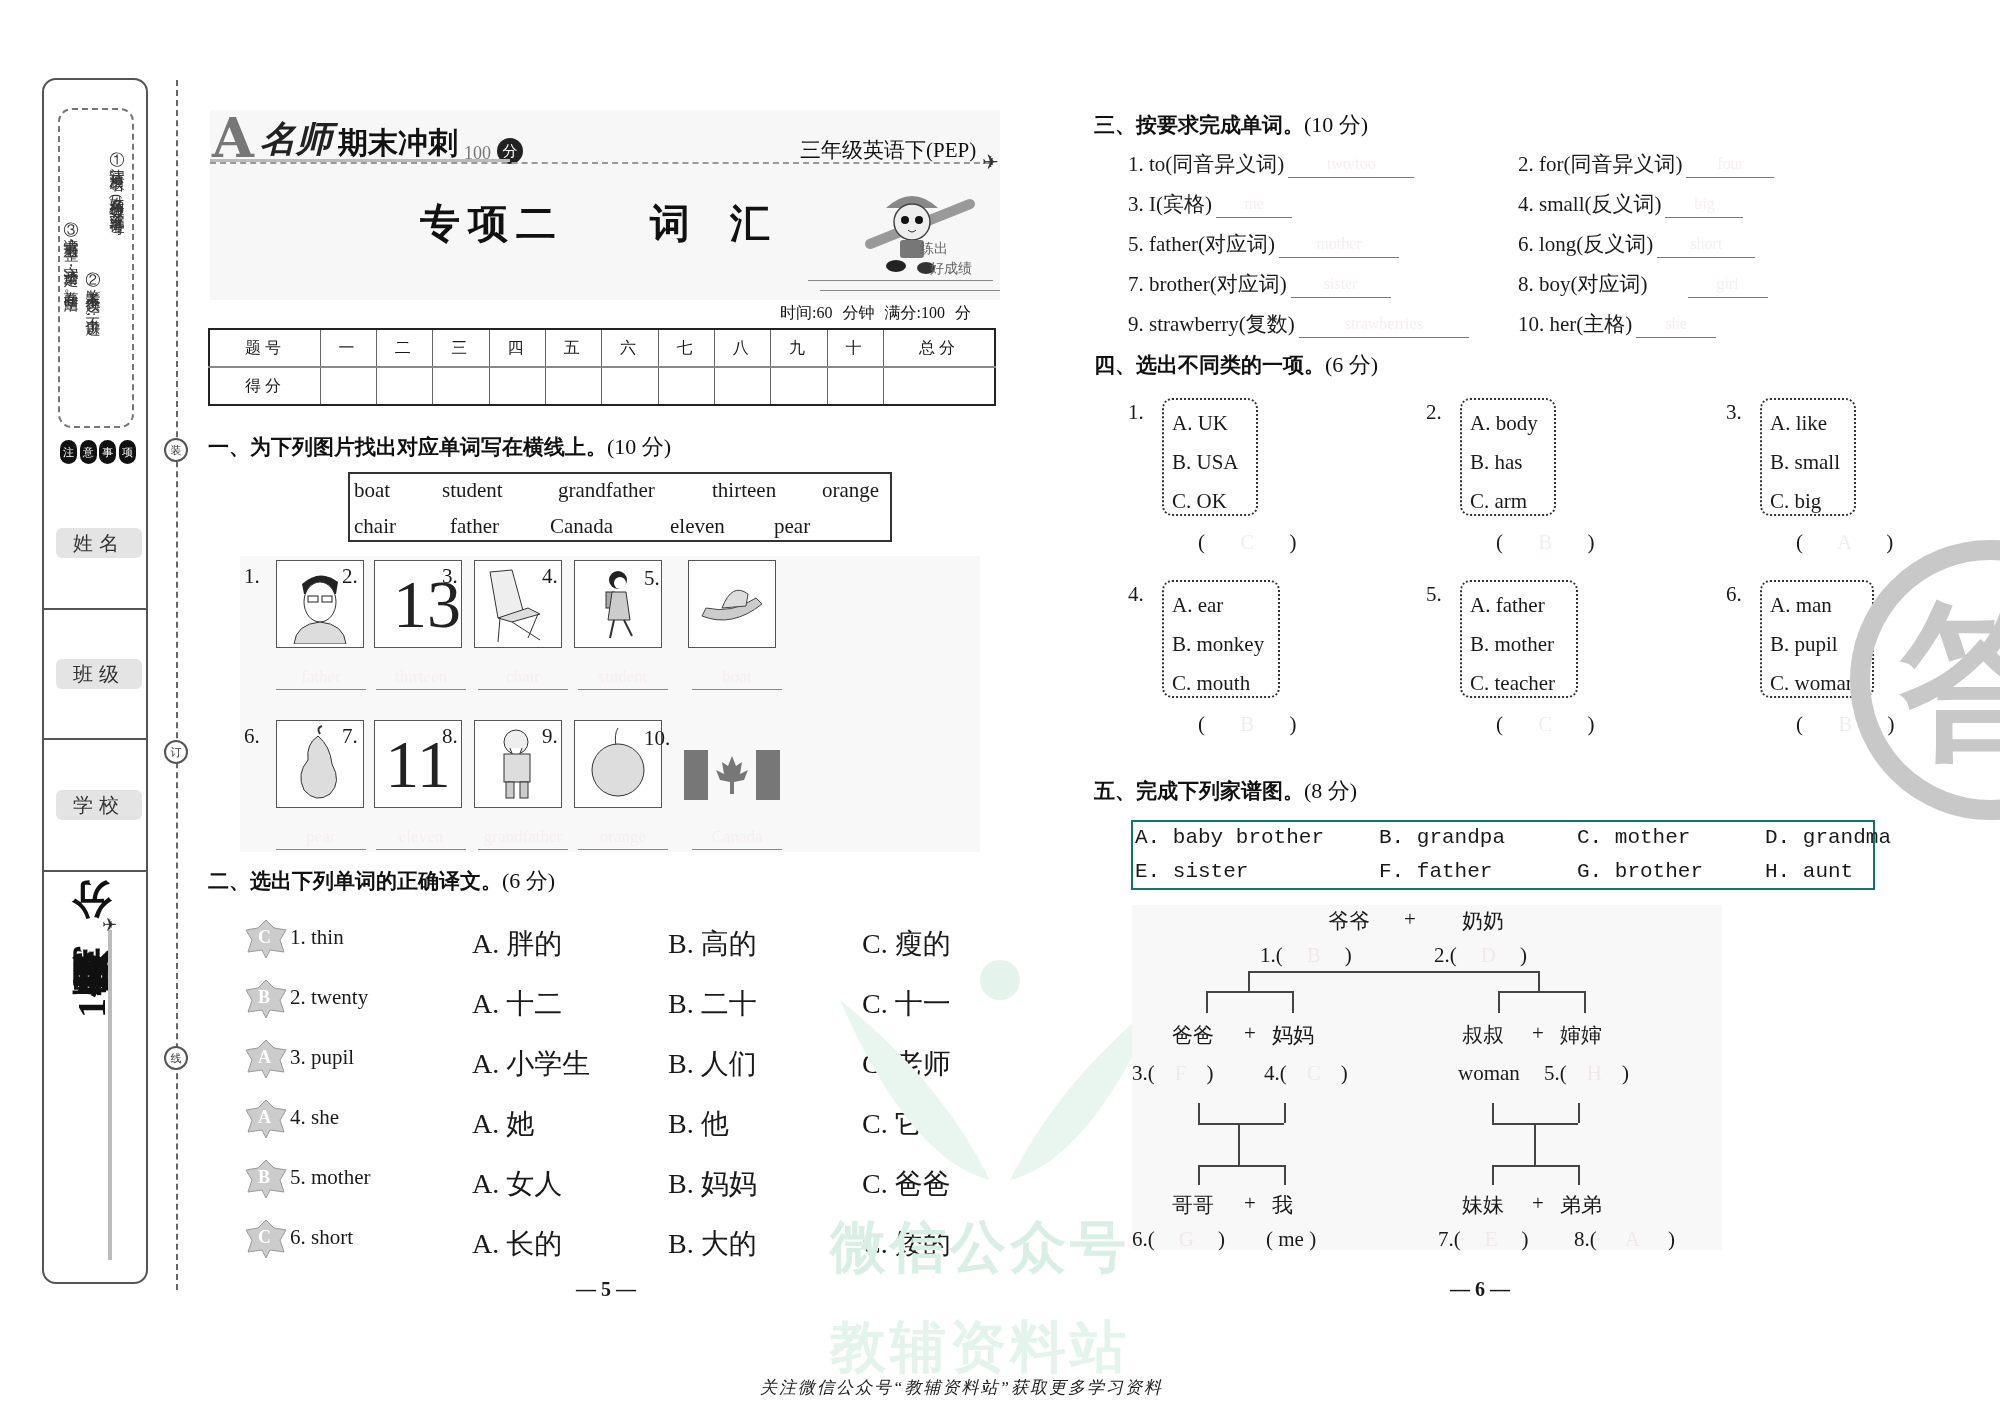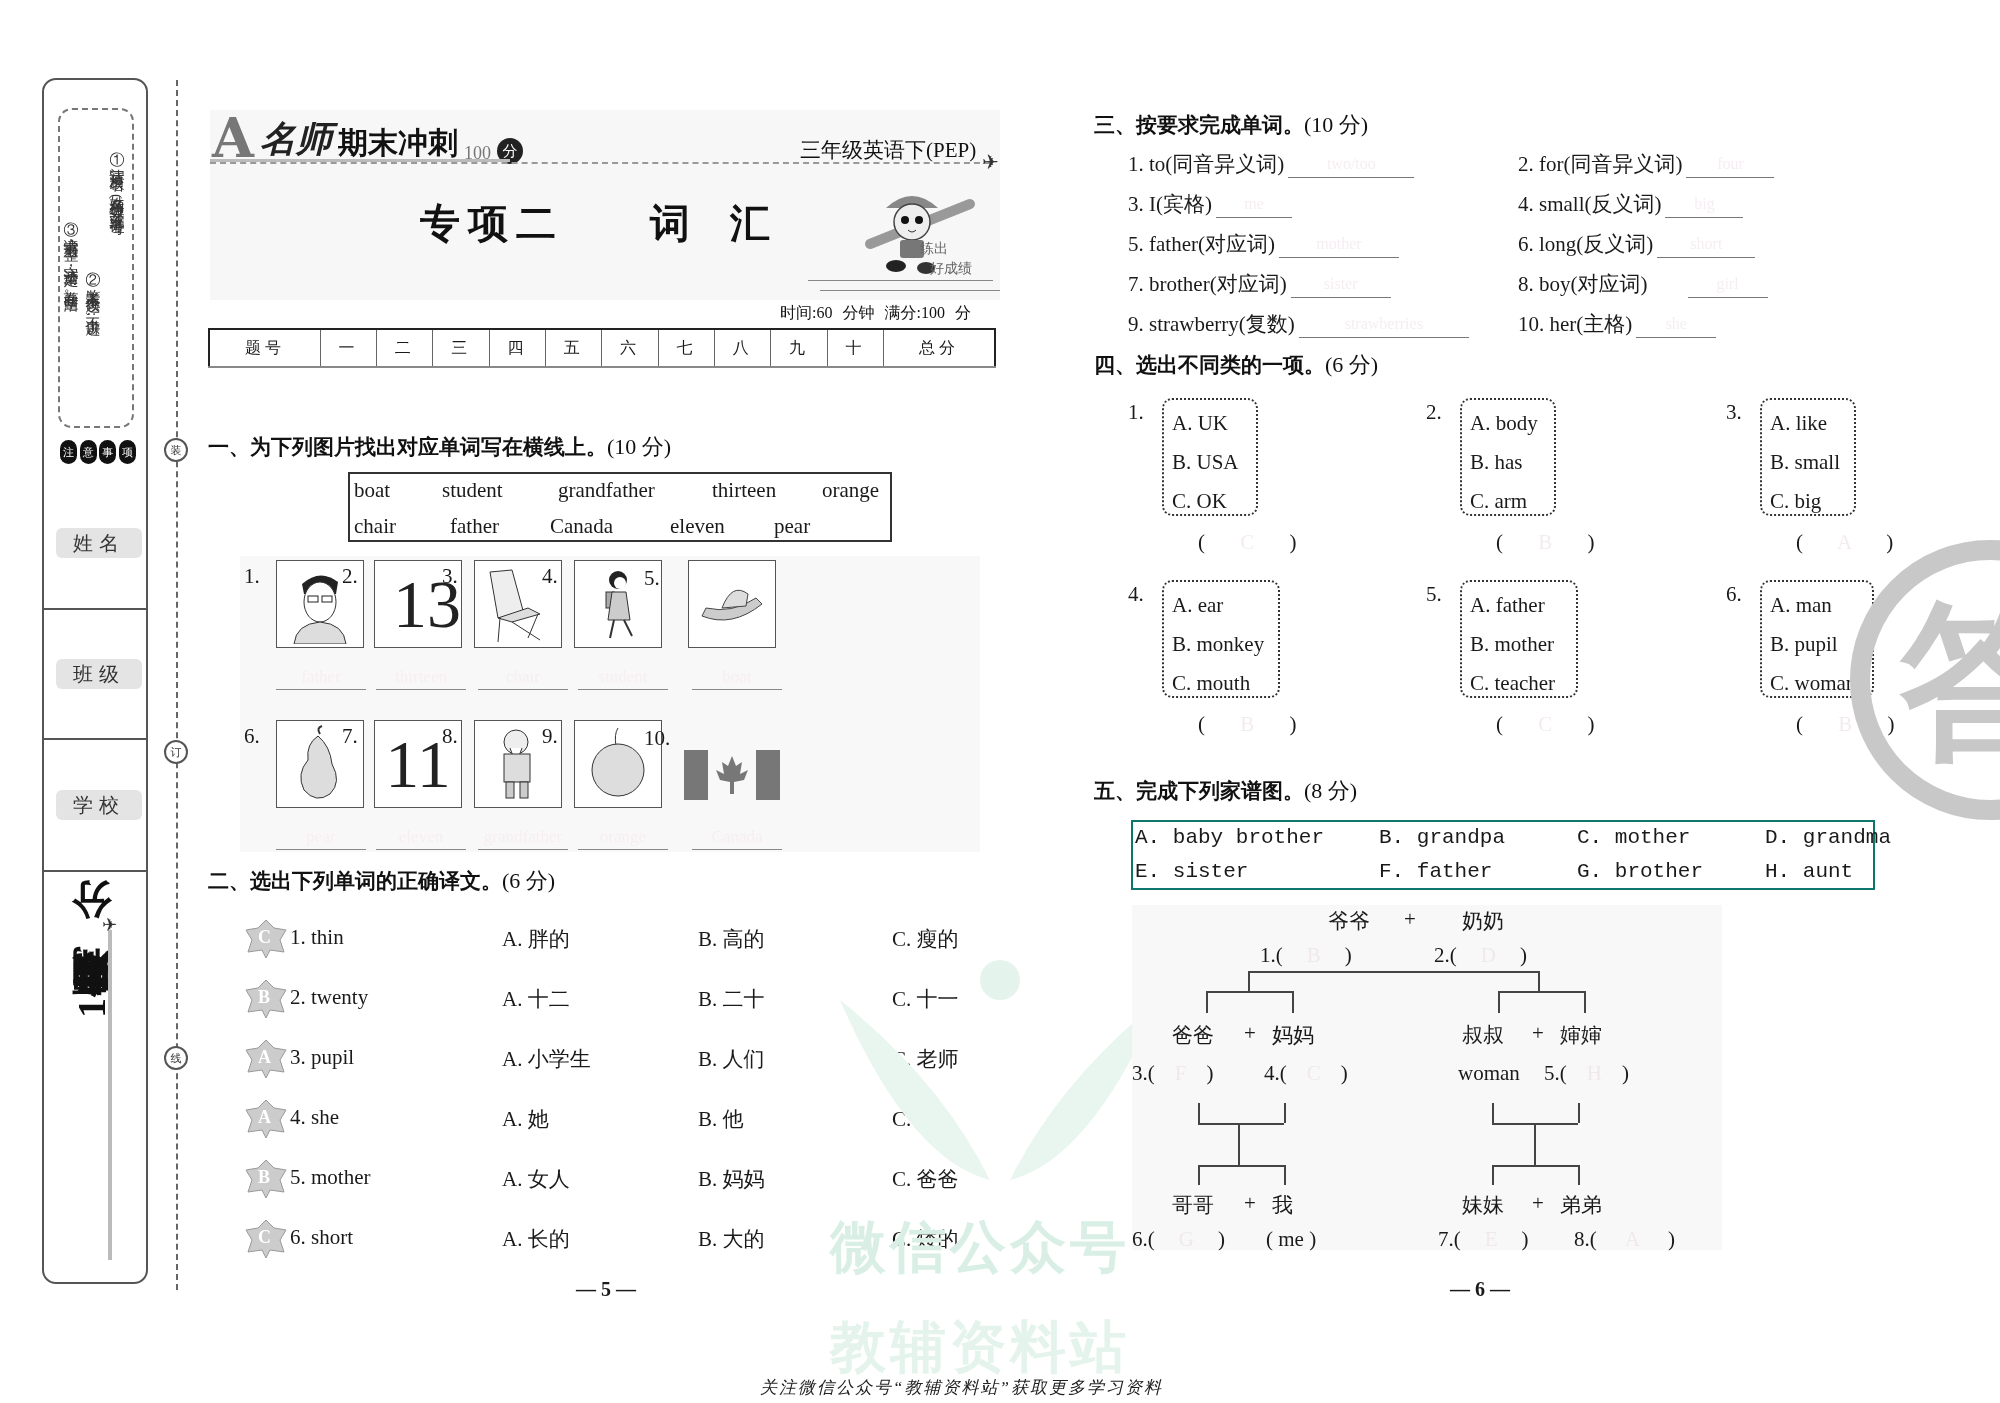--- a/index.html
+++ b/index.html
@@ -56,21 +56,21 @@
   .pic-area { left: 240px; top: 556px; width: 740px; height: 296px; background: #f8f8f8; }
   .pic-num { font-size: 21px; }
   .pic-box { width: 88px; height: 88px; border: 1.5px solid #555; background: #fff; display: flex; align-items: center; justify-content: center; overflow: hidden; }
   .pic-num-big { font-size: 68px; color: #222; line-height: 1; }
   .ans-line { width: 90px; border-bottom: 1.5px solid #888; text-align: center; font-size: 17px; color: #f7eef1; height: 24px; line-height: 22px; }
 
   .s2-row { position: absolute; left: 244px; height: 40px; width: 760px; }
   .leaf { position: absolute; left: 0; top: 0; width: 44px; height: 40px; }
   .leaf-ans { position: absolute; left: 14px; top: 9px; font-size: 18px; color: #fff; font-weight: bold; }
   .s2-word { position: absolute; left: 46px; top: 7px; font-size: 21px; }
-  .s2-opt { position: absolute; top: 7px; font-size: 21px; margin-left: 30px; }
+  .s2-opt { position: absolute; top: 7px; font-size: 28px; }
 
   .page-num { font-size: 20px; font-weight: bold; }
 
   
   .s3-item { position: absolute; font-size: 21px; white-space: nowrap; display: flex; align-items: flex-end; }
   .s3-blank { display: inline-block; border-bottom: 1.5px solid #777; margin-left: 4px; height: 26px; text-align: center; font-size: 16px; color: #f5eef2; line-height: 24px; }
 
   .opt-group { position: absolute; width: 320px; height: 160px; }
   .opt-num { position: absolute; left: 0; top: 2px; font-size: 21px; }
   .opt-box { position: absolute; left: 34px; top: 0; height: 118px; border: 2px dotted #333; border-radius: 10px; padding: 4px 8px; }
@@ -167,20 +167,34 @@
     <td>三</td>
     <td>四</td>
     <td>五</td>
     <td>六</td>
     <td>七</td>
     <td>八</td>
     <td>九</td>
     <td>十</td>
     <td>总分</td>
   </tr>
+  <tr>
+    <td>得分</td>
+    <td></td>
+        <td></td>
+    <td></td>
+        <td></td>
+    <td></td>
+        <td></td>
+    <td></td>
+        <td></td>
+    <td></td>
+        <td></td>
+    <td></td>
+  </tr>
 </tbody>
   </table>
 
 <div class="abs sec-title" style="left:208px; top:432px;">
   <span>一、为下列图片找出对应单词写在横线上。</span><span class="pts">(10 分)</span>
 </div>
 
 <div class="abs wordbox">
   <div class="wordbox-row" style="top:4px;">
     <span style="position:absolute; left:0;">boat</span>

